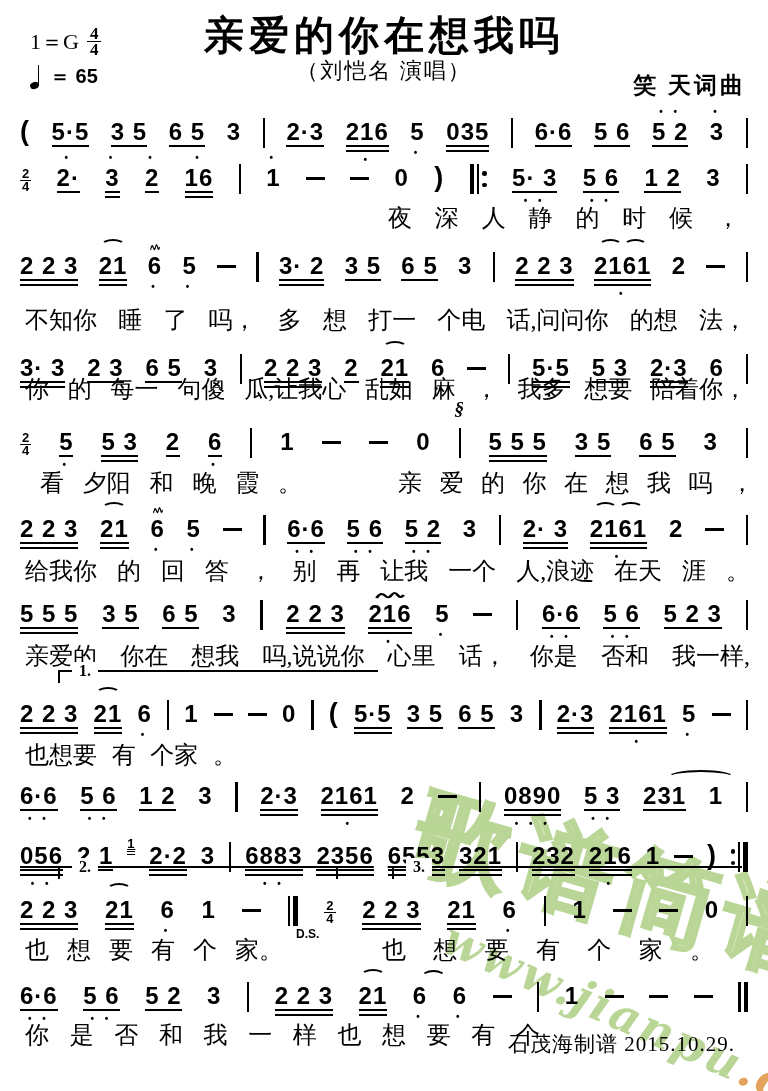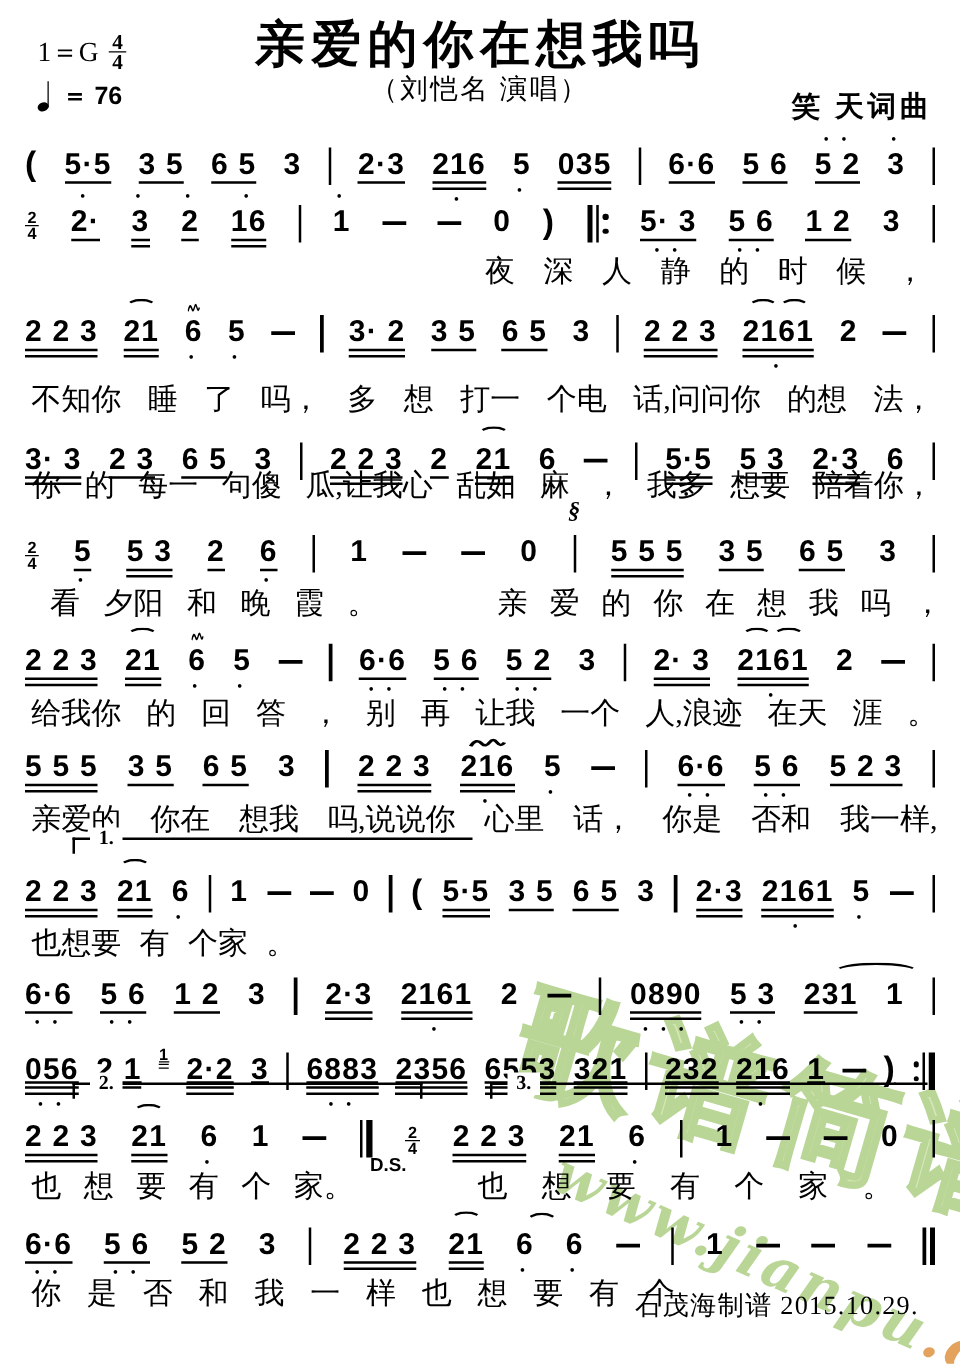--- a/index.html
+++ b/index.html
@@ -42,21 +42,21 @@
   .da{position:absolute;top:-10px;font-size:10px;line-height:8px;letter-spacing:4px;font-weight:bold;}
   .db{position:absolute;bottom:-12px;font-size:10px;line-height:8px;letter-spacing:4px;font-weight:bold;}
   .mk{position:absolute;top:-13px;left:8%;width:84%;height:9px;display:flex;gap:2px;}
   .arcpiece{flex:1;height:8px;border:2px solid transparent;border-top:2.2px solid #000;
     border-radius:50% 50% 0 0;}
   .morwrap{position:absolute;top:-14px;left:15%;width:70%;height:9px;}
   .tiearc{position:absolute;top:-12px;left:55%;width:150%;height:11px;
     border:2px solid transparent;border-top:2.2px solid #000;border-radius:50% 50% 0 0;}
   .segno{position:absolute;top:-30px;left:-4px;font-family:"Liberation Serif",serif;
     font-style:italic;font-weight:bold;font-size:19px;}
-  .dstext{position:absolute;bottom:-15px;left:-30px;font-size:15px;font-weight:bold;white-space:nowrap;padding-left:38px;}
+  .dstext{position:absolute;bottom:-15px;left:-30px;font-size:12px;font-weight:bold;white-space:nowrap;padding-left:38px;}
   .blwrap{display:flex;align-items:center;gap:3px;height:30px;margin-top:0;}
   .bl{width:2.2px;height:30px;background:#000;}
   .bl.thick{width:4.5px;}
   .rdots{display:flex;flex-direction:column;gap:7px;}
   .rdot{width:4.5px;height:4.5px;border-radius:50%;background:#000;}
   .ts{display:inline-flex;flex-direction:column;align-items:center;font-size:13px;
     line-height:12px;font-weight:bold;margin-top:2px;}
   .ts .tn{border-bottom:1.5px solid #000;padding:0 2px;}
   .dashbar{width:19px;height:3.2px;background:#000;margin-top:13px;}
   .grace .n{font-size:13px;line-height:15px;border-bottom:4px double #000;margin-top:-6px;}
@@ -83,21 +83,21 @@
   <div class="composer">笑  天词曲</div>
   <div class="keysig">
     <span>1＝G</span>
     <span class="frac">
       <span class="fn">4</span>
       <span>4</span>
     </span>
   </div>
   <div class="tempo">
     <span class="qnote"></span>
-    <span>＝ 76</span>
+    <span>＝ 65</span>
   </div>
 </div>
 
 <div id="score">
     <div class="mrow" style="top: 118px; left: 20px; right: 20px;">
       <span class="tok par">
         <span class="n">(</span>
       </span>
       <span class="tok">
         <span class="n u1">5·5</span>

